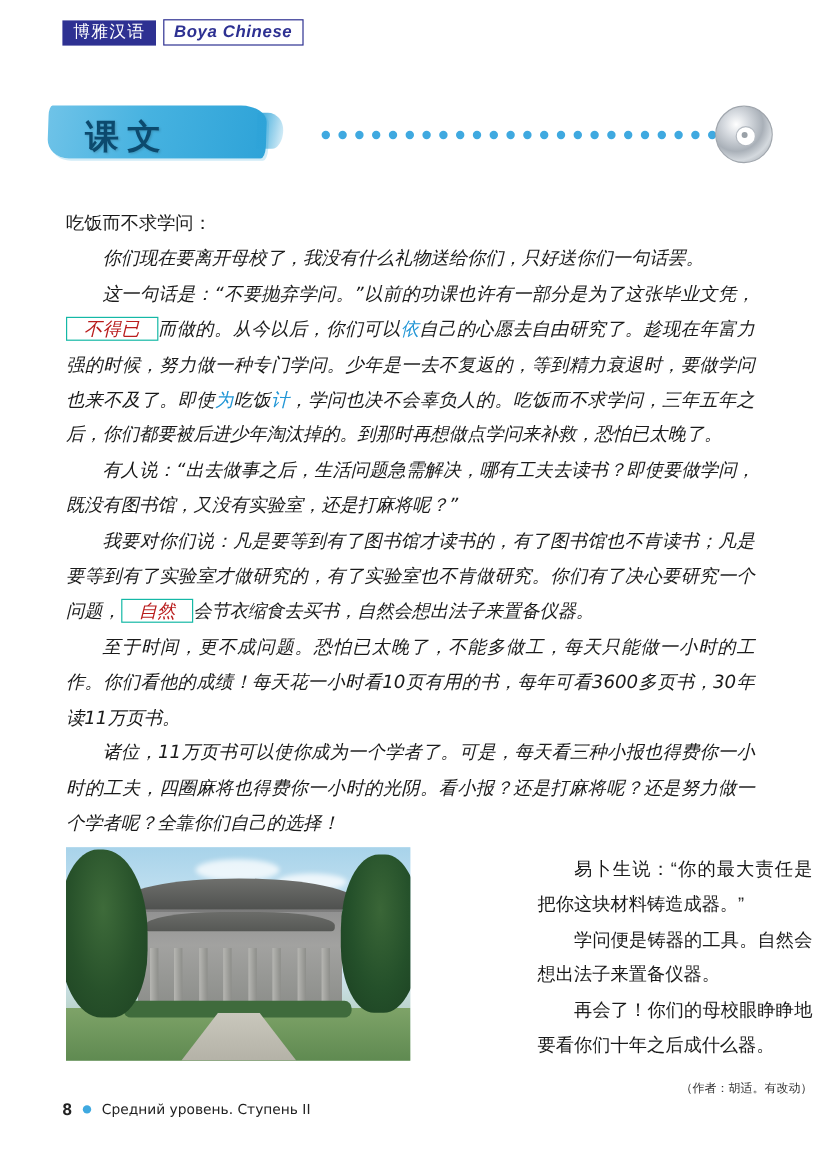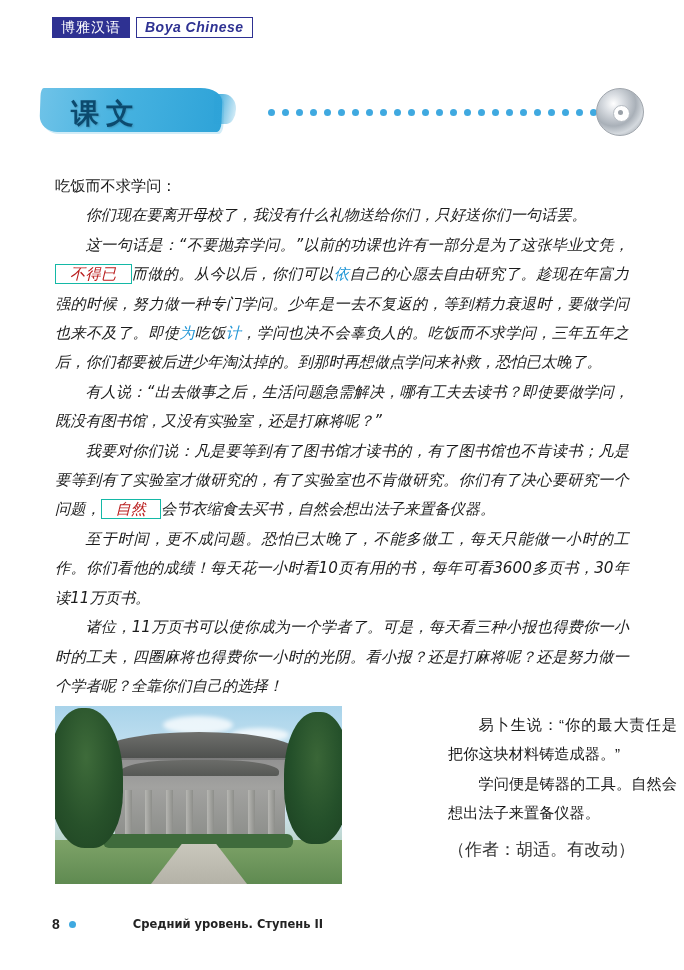--- a/index.html
+++ b/index.html
@@ -289,22 +289,22 @@
     font-size: 15.2px;
     line-height: 29.4px;
     color: #1a1a1a;
     text-align: justify;
     margin-left: 48px;
   }
   .side-text p { margin: 0; text-indent: 2em; }
   .author {
     margin-top: 14px !important;
     text-indent: 0 !important;
-    text-align: left;
-    font-size: 17px;
+    text-align: right;
+    font-size: 10px;
     color: #333;
     line-height: 16px;
   }
 
   
   .footer {
     position: absolute;
     left: 52px;
     bottom: 38px;
     display: flex;
@@ -320,23 +320,22 @@
   .footer-dot {
     width: 7px;
     height: 7px;
     border-radius: 50%;
     background: #3fa9e0;
     display: block;
   }
   .footer-text {
     font-family: "DejaVu Sans", sans-serif;
     font-size: 11.5px;
-    font-weight: bold;
+    font-weight: normal;
     color: #222;
-    margin-left: 48px;
   }
 </style>
 </head>
 <body>
 
 <div class="page">
 
   <div class="header">
     <div class="header-cn">博雅汉语</div>
     <div class="header-en-box">
@@ -413,20 +412,21 @@
       <div class="lawn"></div>
       <div class="hedge"></div>
       <div class="path"></div>
       <div class="tree-l"></div>
       <div class="tree-r"></div>
     </div>
 
     <div class="side-text">
       <p>易卜生说：“你的最大责任是把你这块材料铸造成器。”</p>
       <p>学问便是铸器的工具。自然会想出法子来置备仪器。</p>
+      <p>再会了！你们的母校眼睁睁地要看你们十年之后成什么器。</p>
       <p class="author">（作者：胡适。有改动）</p>
     </div>
   </div>
 
   <div class="footer">
     <span class="page-num">8</span>
     <span class="footer-dot"></span>
     <span class="footer-text">Средний уровень. Ступень II</span>
   </div>
 

